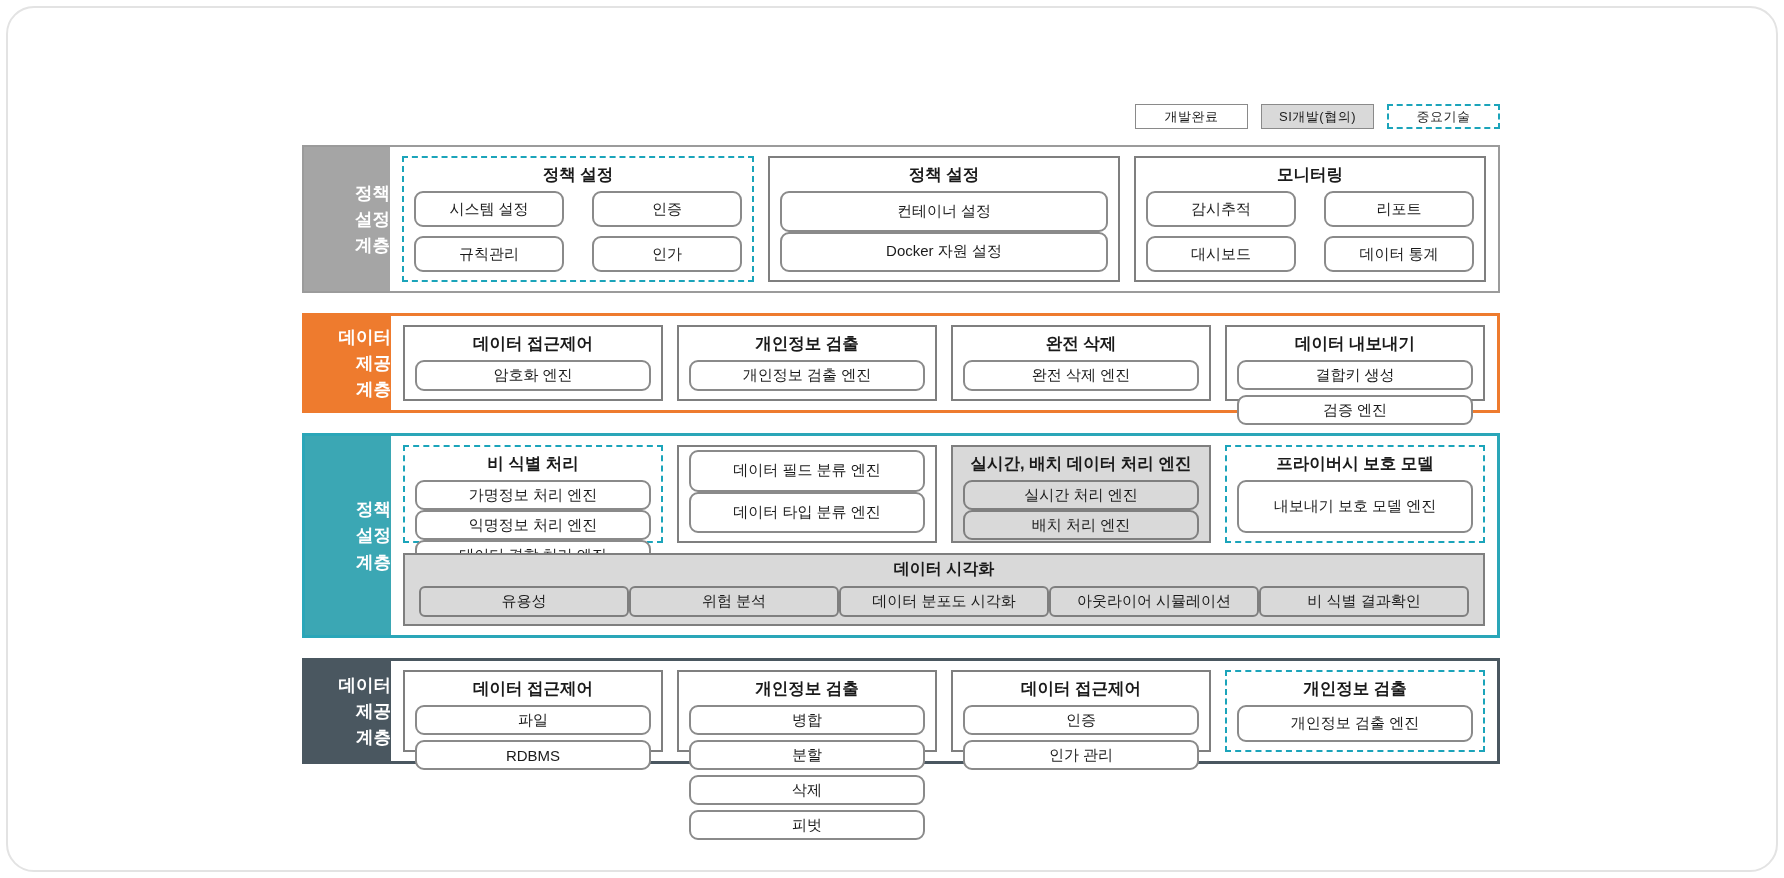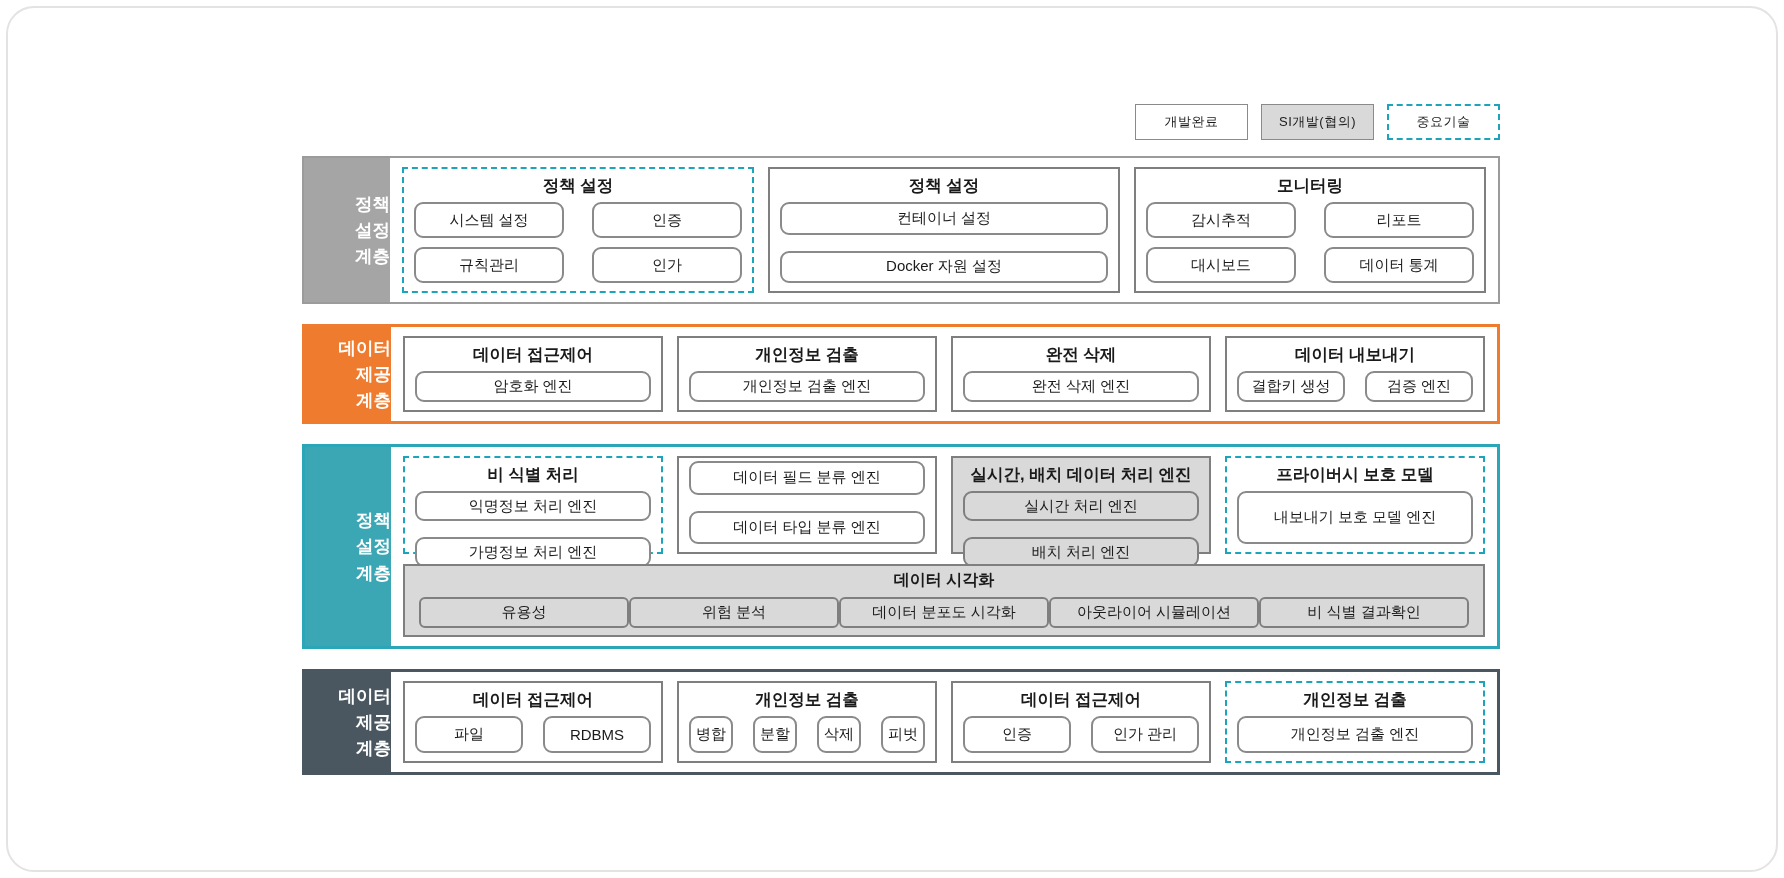--- a/index.html
+++ b/index.html
@@ -18,21 +18,21 @@
     border-radius: 28px;
   }
   .diagram {
     position: absolute;
     left: 302px; top: 104px;
     width: 1198px;
   }
   
   .legend { display: flex; justify-content: flex-end; gap: 13px; margin-bottom: 16px; }
   .legend-item {
-    width: 113px; height: 36px;
+    width: 113px; height: 25px;
     display: flex; align-items: center; justify-content: center;
     font-size: 13px; letter-spacing: .5px;
     background: #ffffff; border: 1.5px solid #8a8a8a;
   }
   .legend-si  { background: #d9d9d9; }
   .legend-key { border: 2px dashed #1ba4ba; }
   
   .layer-row { display: flex; background: #ffffff; margin-bottom: 20px; }
   .layer-row:last-child { margin-bottom: 0; }
   .row-gray   { border: 2px solid #9b9b9b; height: 148px; }
@@ -60,22 +60,22 @@
     border: 2px solid #7f7f7f;
   }
   .module-block.v-key { border: 2.5px dashed #1ba4ba; }
   .module-block.v-si  { background: #d9d9d9; }
   .module-title {
     text-align: center; font-weight: bold; font-size: 16.5px;
     padding: 3px 0 5px; white-space: nowrap;
   }
   .items { flex: 1; min-height: 0; }
   .items.grid2 { display: grid; grid-template-columns: 1fr 1fr; gap: 9px 28px; }
-  .items.stack { display: flex; flex-direction: column; gap: 16px; }
-  .items.row   { display: flex; gap: 20px; border-radius: 14px; }
+  .items.stack { display: flex; flex-direction: column; gap: 0; }
+  .items.row   { display: flex; flex-direction: column; gap: 5px; border-radius: 14px; }
   .pill {
     flex: 1; min-height: 30px; min-width: 0;
     display: flex; align-items: center; justify-content: center;
     border: 2px solid #8a8a8a; border-radius: 9px;
     background: #ffffff;
     font-size: 15px; text-align: center; padding: 2px 4px;
     white-space: nowrap;
   }
   .v-si .pill { background: #d9d9d9; border-color: #7f7f7f; }
   
@@ -182,22 +182,22 @@
         <div class="layer-label">
           <span>정책</span>
           <span>설정</span>
           <span>계층</span>
         </div>
         <div class="row-content">
           <div class="blocks">
             <div class="module-block v-key">
               <div class="module-title">비 식별 처리</div>
               <div class="items stack">
+                <div class="pill">가명정보 처리 엔진</div>
                 <div class="pill">익명정보 처리 엔진</div>
-                <div class="pill">가명정보 처리 엔진</div>
                 <div class="pill">데이터 결합 처리 엔진</div>
               </div>
             </div>
             <div class="module-block v-done">
               <div class="items stack">
                 <div class="pill">데이터 필드 분류 엔진</div>
                 <div class="pill">데이터 타입 분류 엔진</div>
               </div>
             </div>
             <div class="module-block v-si">

